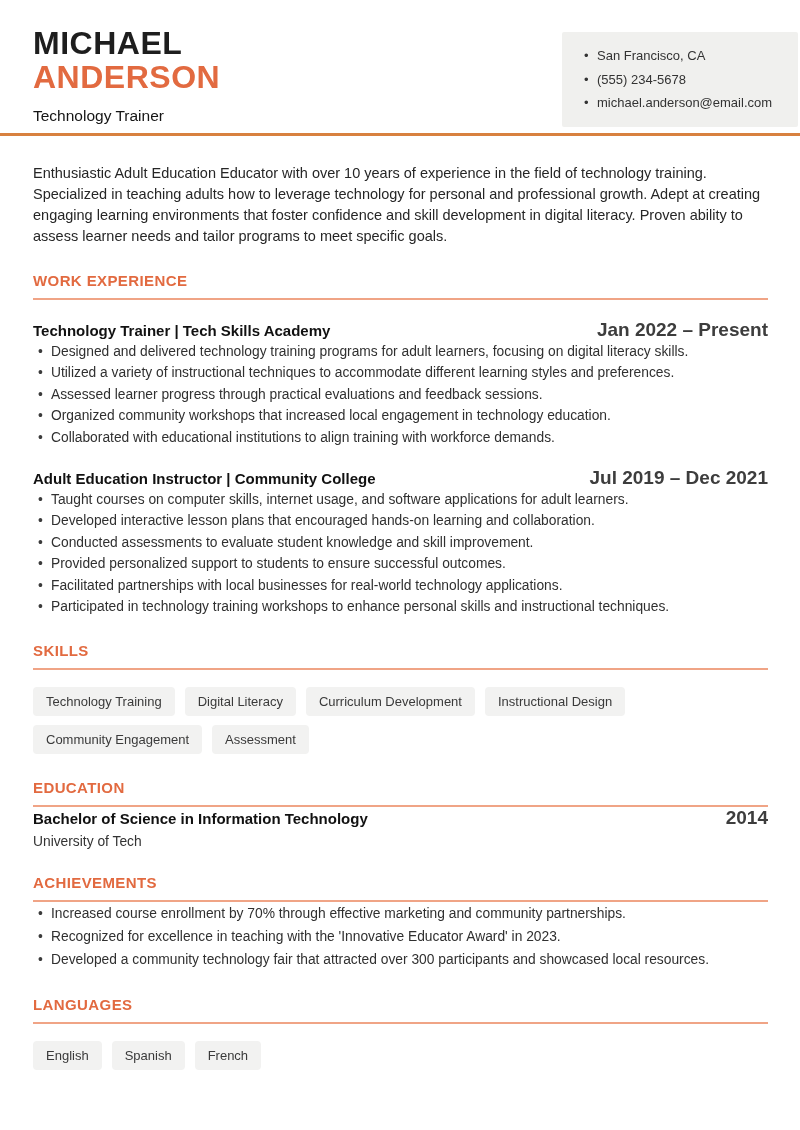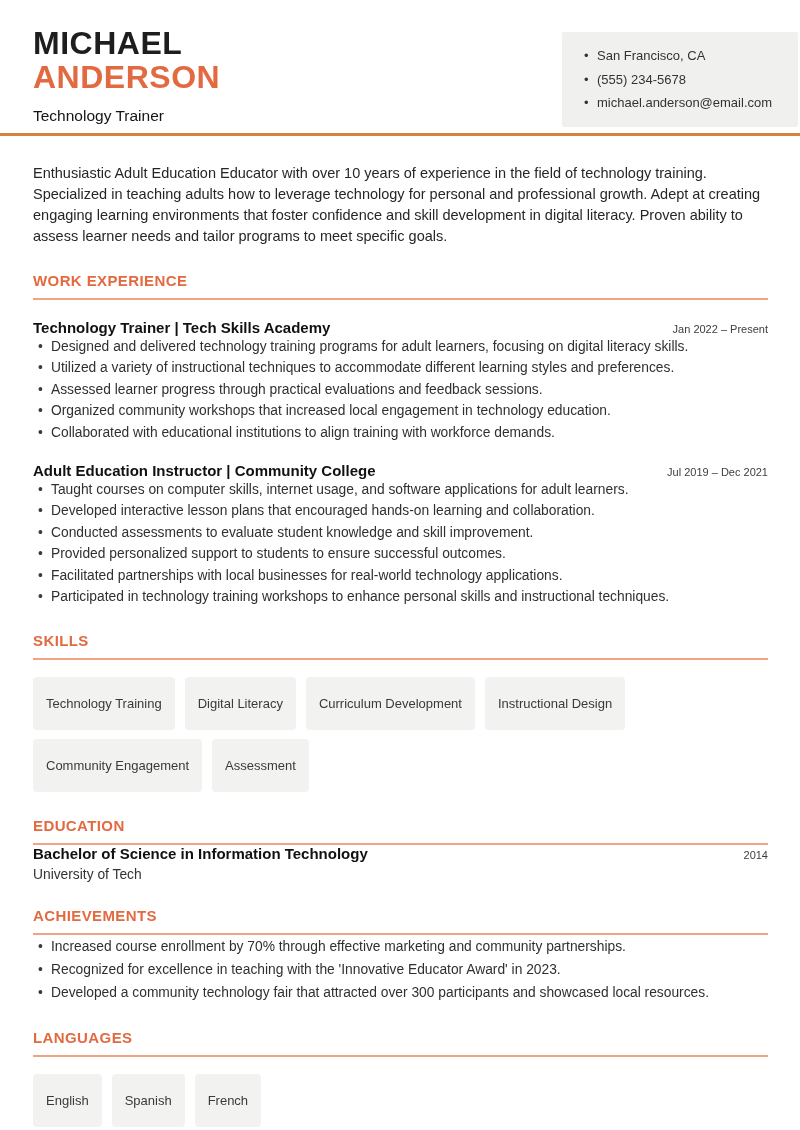--- a/index.html
+++ b/index.html
@@ -60,21 +60,21 @@
     font-size: 15px;
     font-weight: 700;
     letter-spacing: 0.4px;
     color: var(--accent);
   }
   .section-divider { height: 2px; background: var(--divider); margin-top: 9px; }
   
   .job { margin-top: 19px; }
   .row-head { display: flex; justify-content: space-between; align-items: baseline; }
   .row-title { font-size: 15px; font-weight: 700; color: #111; }
-  .row-dates { font-size: 11px; color: var(--muted); white-space: nowrap; }
+  .row-dates { font-size: 19px; color: var(--muted); white-space: nowrap; font-weight: bold; }
   ul.bullets { list-style: none; margin-top: 0; }
   ul.bullets li {
     position: relative;
     padding-left: 18px;
     font-size: 13.8px;
     line-height: 21.4px;
     color: #303030;
   }
   ul.bullets.loose li { line-height: 23px; }
   ul.bullets li::before {
@@ -82,21 +82,21 @@
     position: absolute;
     left: 5px;
     color: #3b3b3b;
   }
   
   .pills { display: flex; flex-wrap: wrap; gap: 9px 10px; margin-top: 17px; }
   .pill {
     background: var(--pill-bg);
     color: #3a3a3a;
     font-size: 13px;
-    padding: 19px 13px;
+    padding: 7px 13px;
     border-radius: 4px;
     white-space: nowrap;
   }
   
   .edu { }
   .school { margin-top: 5px; font-size: 13.8px; color: #333; }
   .ach-list { margin-top: 15px; }
 </style>
 </head>
 <body>

